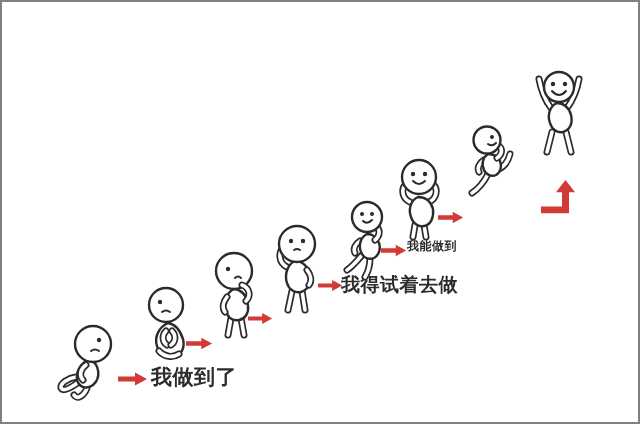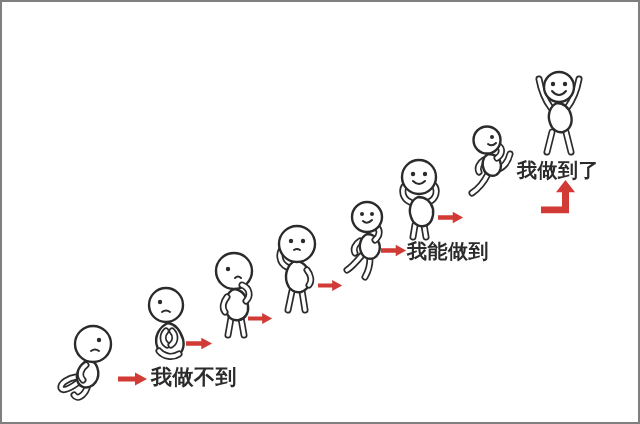--- a/index.html
+++ b/index.html
@@ -29,21 +29,21 @@
     <path class="blob" d="M40 37 C50 43 51 56 43 63 C36 68 28 65 27 57 C26 48 32 40 40 37 Z"></path>
     <path class="limb" d="M36 43 C30 47 29 54 33 58"></path>
       <path class="limb-inner" d="M36 43 C30 47 29 54 33 58"></path>
     <circle class="blob" cx="43" cy="22" r="18"></circle>
     <circle class="dot" cx="49" cy="18" r="2.2"></circle>
     <path class="line" d="M41 29 Q45 26 49 29"></path>
   </svg>
   <svg class="arrow" style="left:116px;top:369px" width="30" height="16" viewBox="0 0 30 16">
     <path d="M0 5.5 H17 V1.5 L29 8 L17 14.5 V10.5 H0 Z"></path>
   </svg>
-  <div class="lbl" style="left:149px;top:363px;font-size:21px">我做不到</div>
+  <div class="lbl" style="left:149px;top:363px;font-size:21px">我做到了</div>
 
   <svg class="fig" style="left:133px;top:284px" width="64" height="78" viewBox="0 0 64 78">
     <path class="blob" d="M33 37 C24 41 19 51 22 60 C24 68 31 72 39 71 C47 69 50 61 48 53 C45 44 40 38 33 37 Z"></path>
     <path class="limb" d="M24 65 C29 71 38 72 44 68"></path>
       <path class="limb-inner" d="M24 65 C29 71 38 72 44 68"></path>
     <path class="limb" d="M31 45 C27 49 27 56 32 59"></path>
       <path class="limb-inner" d="M31 45 C27 49 27 56 32 59"></path>
     <path class="limb" d="M37 45 C41 49 41 56 36 59"></path>
       <path class="limb-inner" d="M37 45 C41 49 41 56 36 59"></path>
     <circle class="blob" cx="31" cy="19" r="17"></circle>
@@ -83,40 +83,41 @@
     <path class="limb" d="M40 50 C44 55 45 61 42 65"></path>
       <path class="limb-inner" d="M40 50 C44 55 45 61 42 65"></path>
     <circle class="blob" cx="30" cy="24" r="18"></circle>
     <circle class="dot" cx="24" cy="21" r="2.2"></circle>
     <circle class="dot" cx="36" cy="21" r="2.2"></circle>
     <path class="line" d="M27 30 Q30 28 33 30"></path>
   </svg>
   <svg class="arrow" style="left:316px;top:276px" width="25" height="15" viewBox="0 0 30 16">
     <path d="M0 5.5 H17 V1.5 L29 8 L17 14.5 V10.5 H0 Z"></path>
   </svg>
+  <div class="lbl" style="left:339px;top:271px;font-size:19px">我得试着去做</div>
 
   <svg class="fig" style="left:335px;top:197px" width="52" height="82" viewBox="0 0 52 82">
     <path class="limb" d="M26 55 C20 62 15 68 10 71"></path>
       <path class="limb-inner" d="M26 55 C20 62 15 68 10 71"></path>
     <path class="limb" d="M33 59 C33 67 31 73 28 78"></path>
       <path class="limb-inner" d="M33 59 C33 67 31 73 28 78"></path>
     <path class="limb" d="M23 42 C18 45 16 50 18 54"></path>
       <path class="limb-inner" d="M23 42 C18 45 16 50 18 54"></path>
     <path class="blob" d="M30 35 C24 38 21 46 24 53 C26 59 32 61 37 59 C42 56 44 50 42 44 C40 38 35 35 30 35 Z"></path>
     <path class="limb" d="M38 41 C43 37 44 30 38 27"></path>
       <path class="limb-inner" d="M38 41 C43 37 44 30 38 27"></path>
     <circle class="blob" cx="30" cy="18" r="15"></circle>
     <circle class="dot" cx="25" cy="15" r="2"></circle>
     <circle class="dot" cx="35" cy="15" r="2"></circle>
     <path class="line" d="M26 22 Q30 26 35 21"></path>
   </svg>
   <svg class="arrow" style="left:379px;top:241px" width="26" height="15" viewBox="0 0 30 16">
     <path d="M0 5.5 H17 V1.5 L29 8 L17 14.5 V10.5 H0 Z"></path>
   </svg>
-  <div class="lbl" style="left:405px;top:237px;font-size:20px">我能做到</div>
+  <div class="lbl" style="left:405px;top:237px;font-size:12px">我能做到</div>
 
   <svg class="fig" style="left:389px;top:155px" width="54" height="84" viewBox="0 0 54 84">
     <path class="limb" d="M24 68 L22 80"></path>
       <path class="limb-inner" d="M24 68 L22 80"></path>
     <path class="limb" d="M33 68 L35 80"></path>
       <path class="limb-inner" d="M33 68 L35 80"></path>
     <path class="limb" d="M19 45 C12 42 9 33 15 27"></path>
       <path class="limb-inner" d="M19 45 C12 42 9 33 15 27"></path>
     <path class="limb" d="M38 45 C45 42 48 33 42 27"></path>
       <path class="limb-inner" d="M38 45 C45 42 48 33 42 27"></path>
@@ -140,21 +141,20 @@
     <path class="blob" d="M27 29 C22 32 20 39 23 45 C25 50 31 52 35 50 C40 47 41 41 39 36 C37 31 32 29 27 29 Z"></path>
     <path class="limb" d="M36 33 C41 30 42 24 38 21"></path>
       <path class="limb-inner" d="M36 33 C41 30 42 24 38 21"></path>
     <circle class="blob" cx="26" cy="15" r="13.5"></circle>
     <circle class="dot" cx="31" cy="12" r="2"></circle>
     <path class="line" d="M27 19 Q31 22 35 18"></path>
   </svg>
   <svg class="arrow" style="left:539px;top:178px" width="36" height="38" viewBox="0 0 36 40" preserveAspectRatio="none">
     <path d="M0 28 H21 V13 H15 L24.5 0 L34 13 H28 V35 H0 Z"></path>
   </svg>
-  <div class="lbl" style="left:515px;top:156px;font-size:20px">我做到了</div>
   <svg class="fig" style="left:522px;top:64px" width="66" height="92" viewBox="0 0 66 92">
     <path class="limb" d="M28 66 L23 86"></path>
       <path class="limb-inner" d="M28 66 L23 86"></path>
     <path class="limb" d="M42 66 L47 86"></path>
       <path class="limb-inner" d="M42 66 L47 86"></path>
     <path class="limb" d="M27 42 C21 34 17 24 15 13"></path>
       <path class="limb-inner" d="M27 42 C21 34 17 24 15 13"></path>
     <path class="limb" d="M43 42 C49 34 53 24 55 13"></path>
       <path class="limb-inner" d="M43 42 C49 34 53 24 55 13"></path>
     <path class="blob" d="M33 37 C26 40 23 49 26 57 C28 64 34 67 39 66 C46 64 49 57 47 49 C45 41 39 37 33 37 Z"></path>

